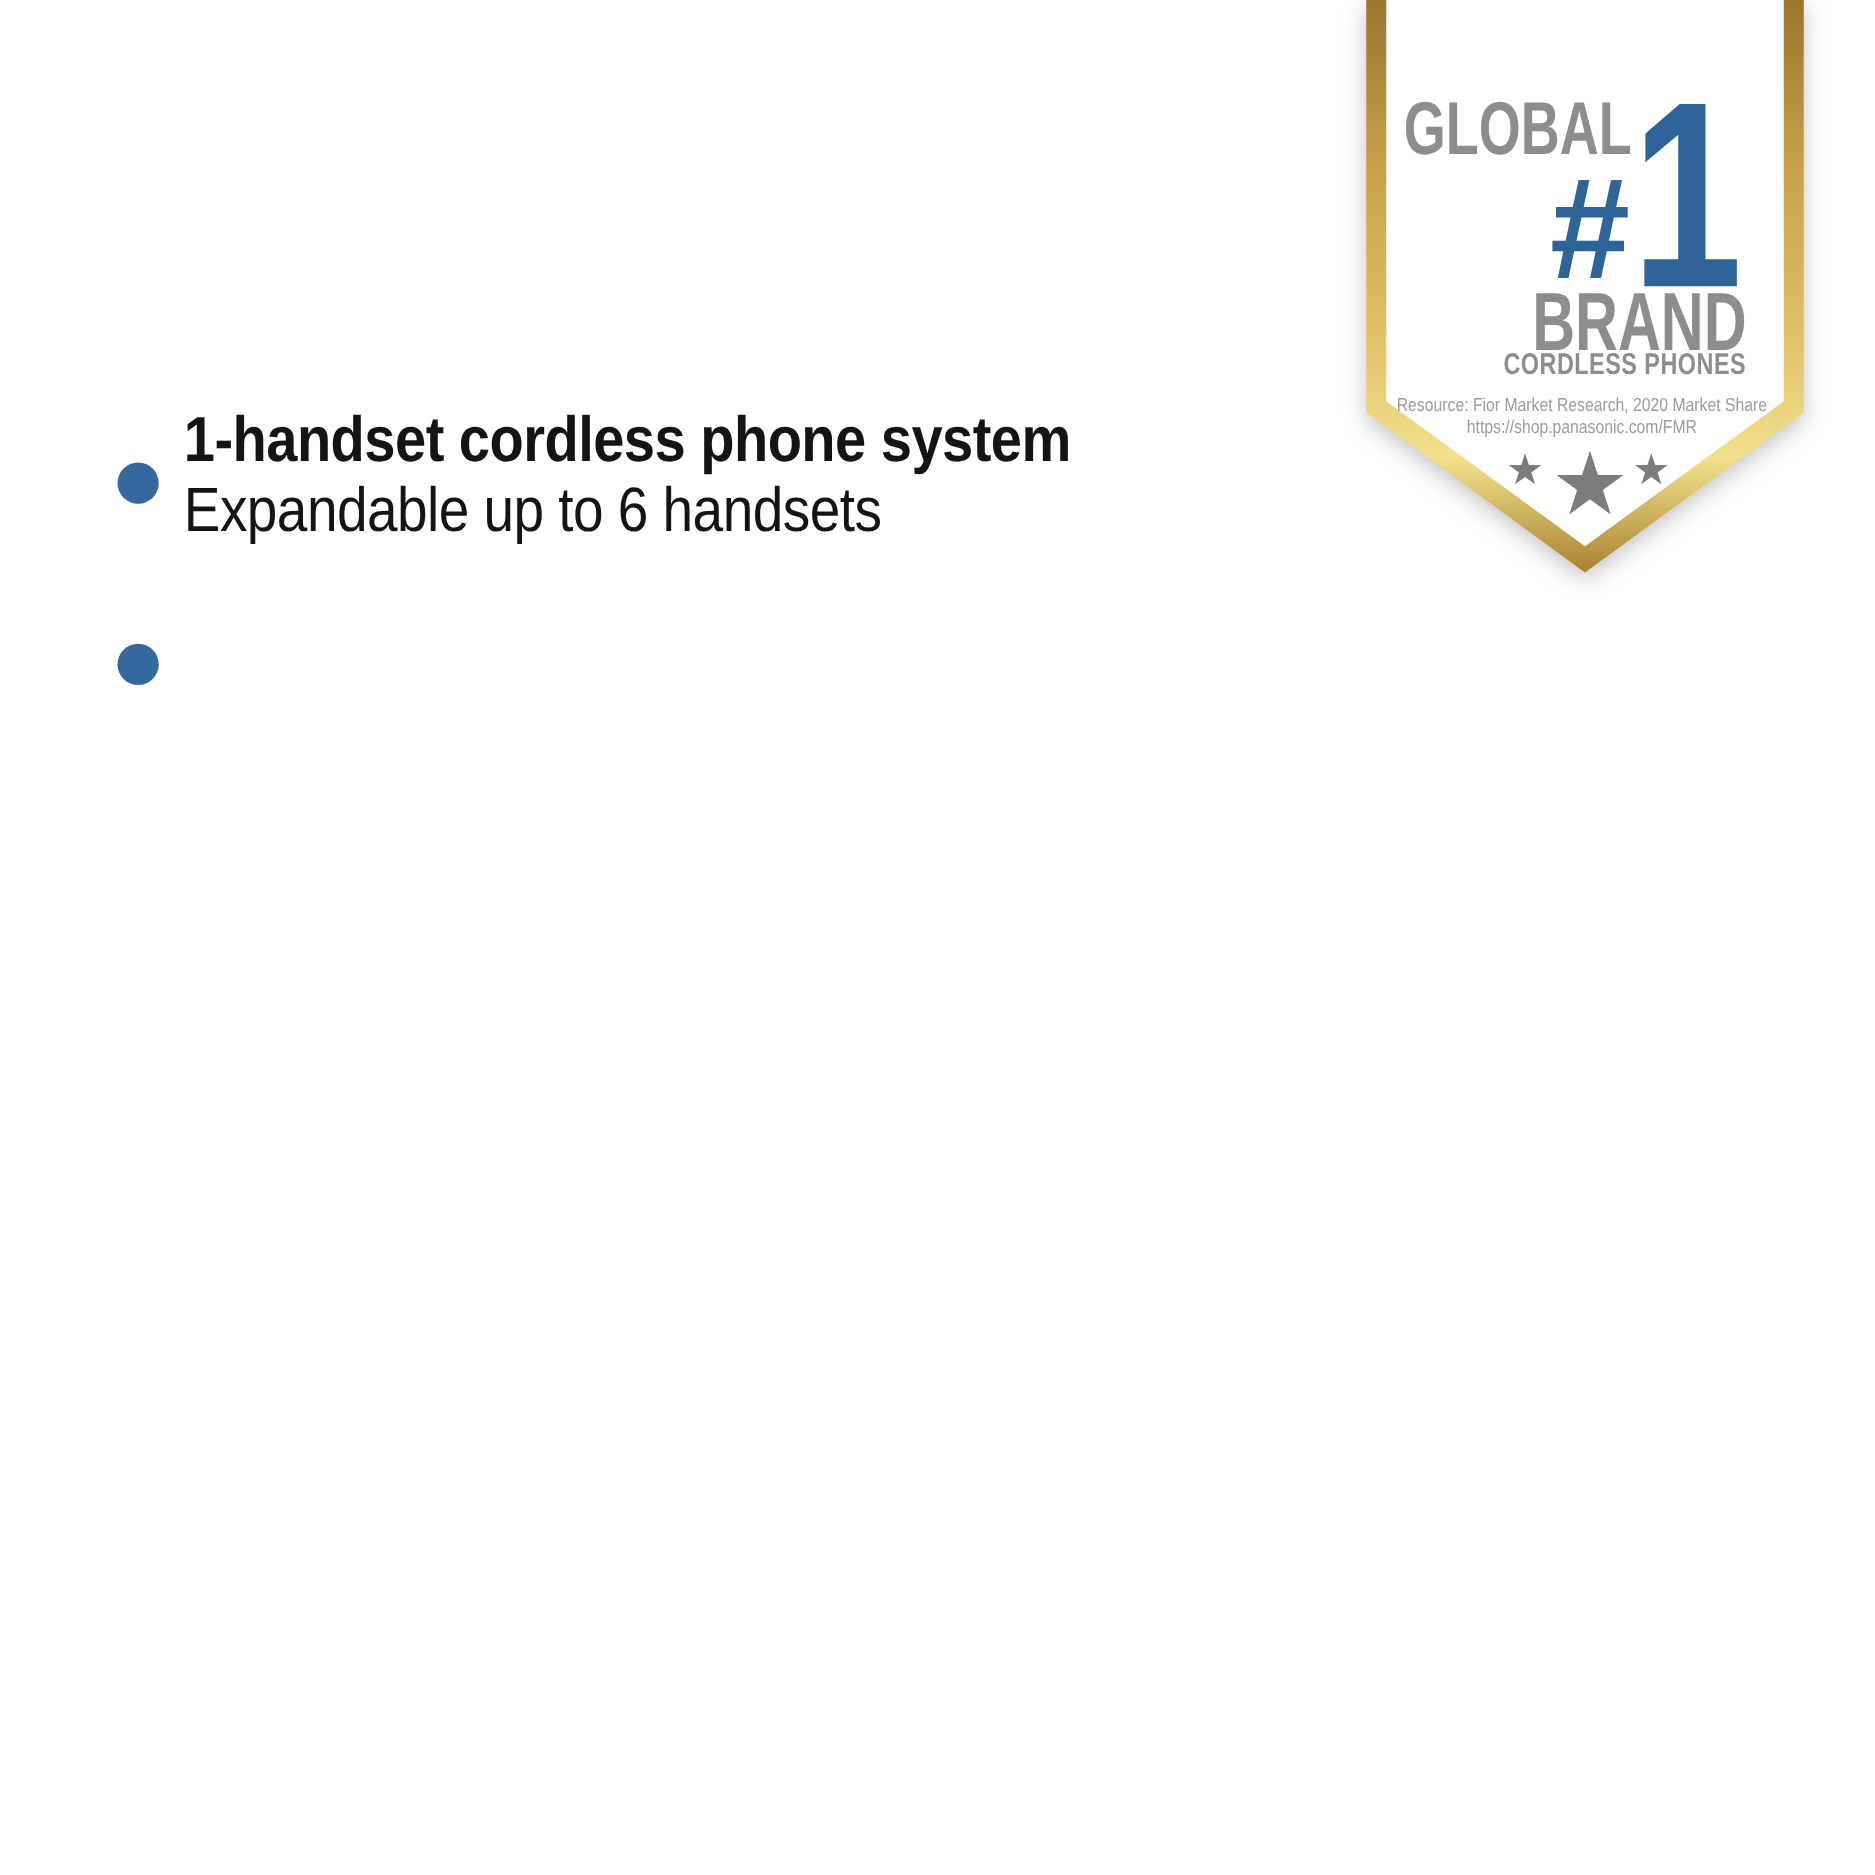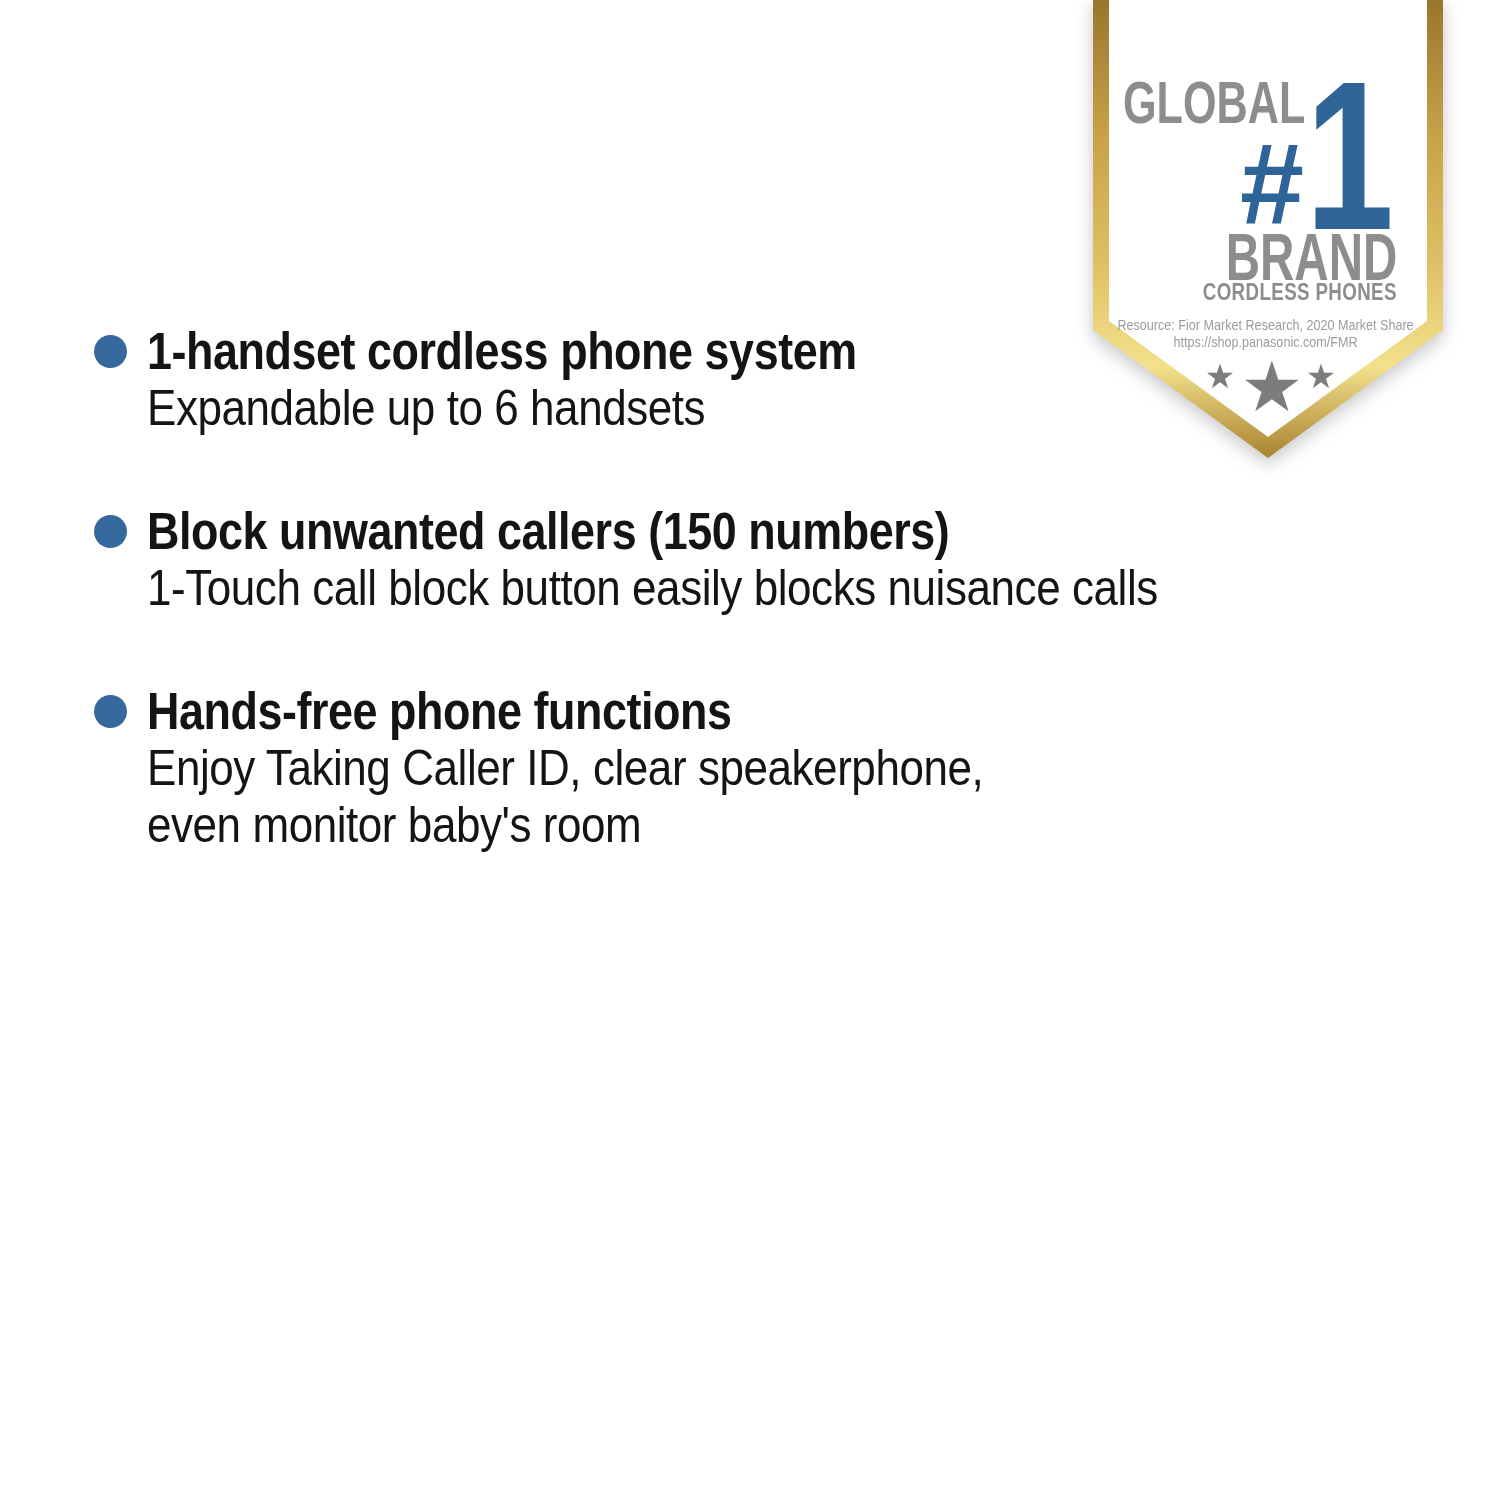--- a/index.html
+++ b/index.html
@@ -26,21 +26,21 @@
     position: absolute;
     left: 94px;
     top: 323px;
     width: 1380px;
     list-style: none;
     margin: 0;
     padding: 0;
   }
   .feature {
     display: flex;
-    align-items: flex-start;
+    align-items: center;
     margin-bottom: 66px;
   }
   .bullet {
     flex: none;
     width: 33px;
     height: 33px;
     border-radius: 50%;
     background: var(--bullet_blue, #35689d);
     margin-top: 12px;
   }
@@ -167,35 +167,23 @@
       <span class="bullet"></span>
       <div class="ftext">
         <div class="ftitle">1-handset cordless phone system</div>
         <div class="fsub">Expandable up to 6 handsets</div>
       </div>
     </li>
 
 
     <li class="feature">
       <span class="bullet"></span>
-      <div class="ftext">
-        <div class="ftitle">Block unwanted callers (150 numbers)</div>
-        <div class="fsub">1-Touch call block button easily blocks nuisance calls</div>
-      </div>
     </li>
 
 
-    <li class="feature">
-      <span class="bullet"></span>
-      <div class="ftext">
-        <div class="ftitle">Hands-free phone functions</div>
-        <div class="fsub">Enjoy Taking Caller ID, clear speakerphone,</div>
-        <div class="fsub">even monitor baby's room</div>
-      </div>
-    </li>
 
   </ul>
 
   <div class="badge">
 
     <svg class="badge-shape" width="365" height="480" viewBox="0 0 365 480" xmlns="http://www.w3.org/2000/svg">
       <defs>
         <linearGradient id="goldGrad" x1="0" y1="0" x2="0" y2="1">
           <stop offset="0" style="stop-color:var(--gold_dark,#9a762c)"></stop>
           <stop offset="0.30" style="stop-color:var(--gold_mid,#c9a24a)"></stop>

